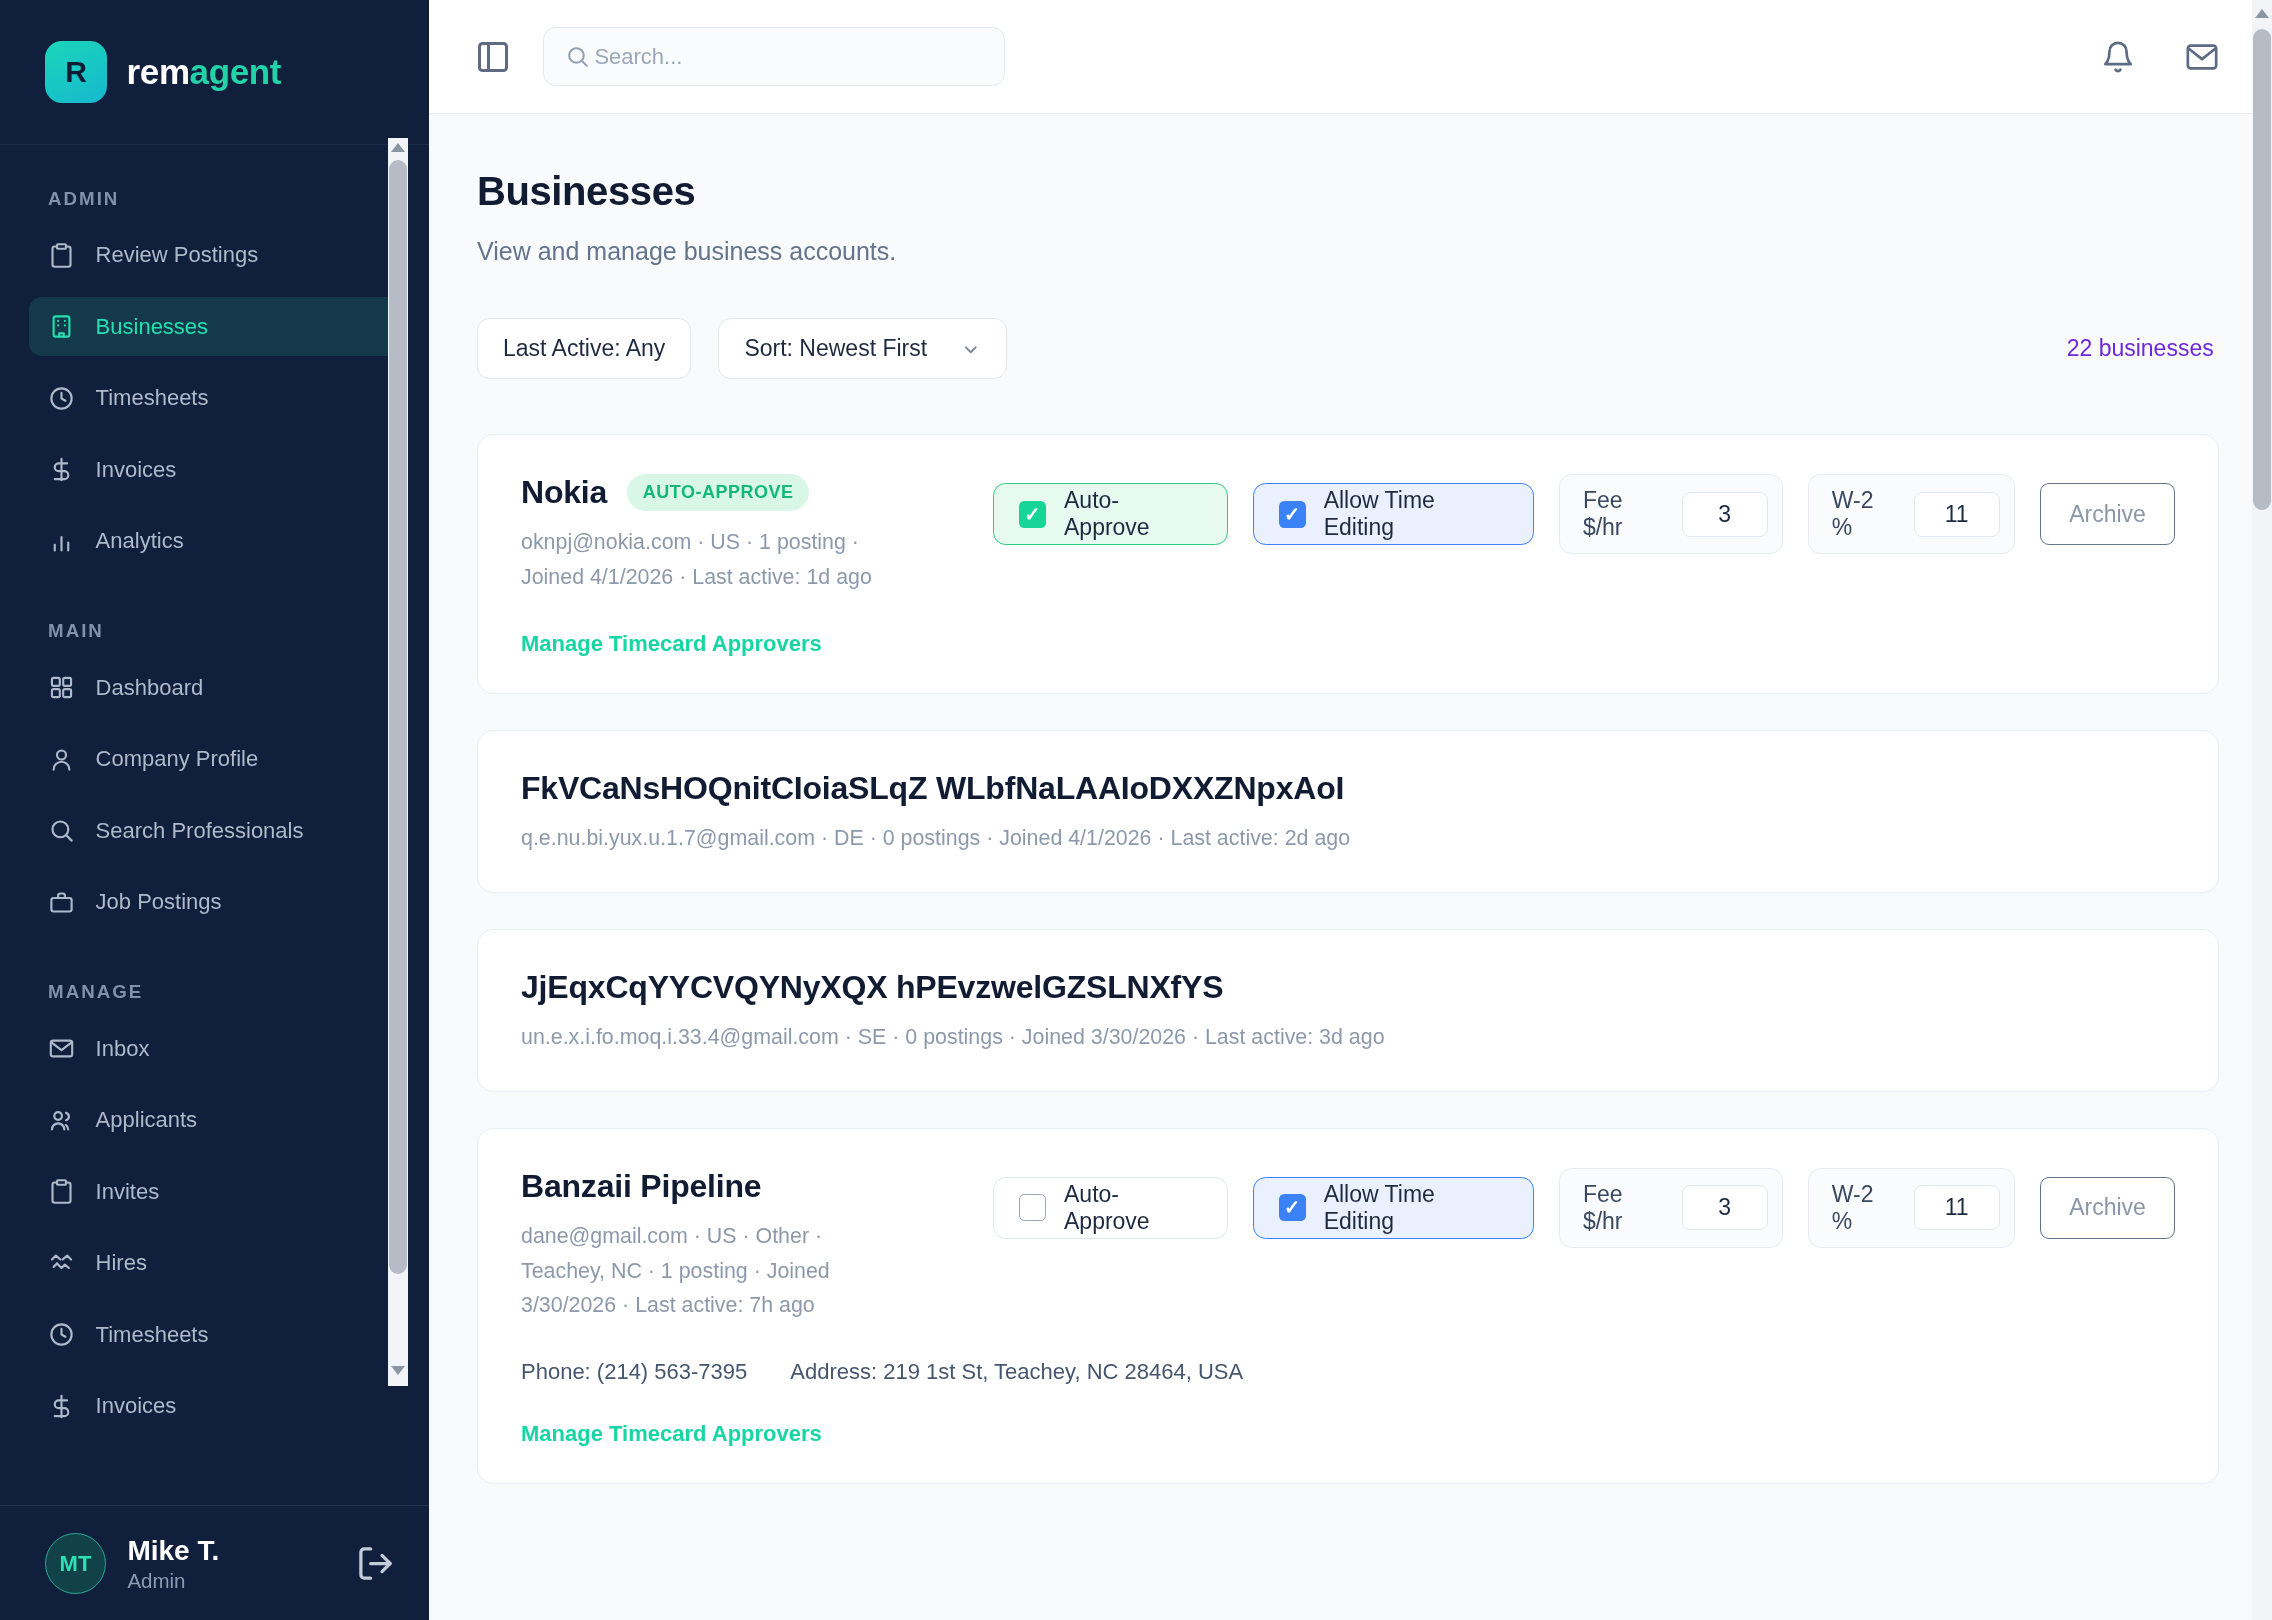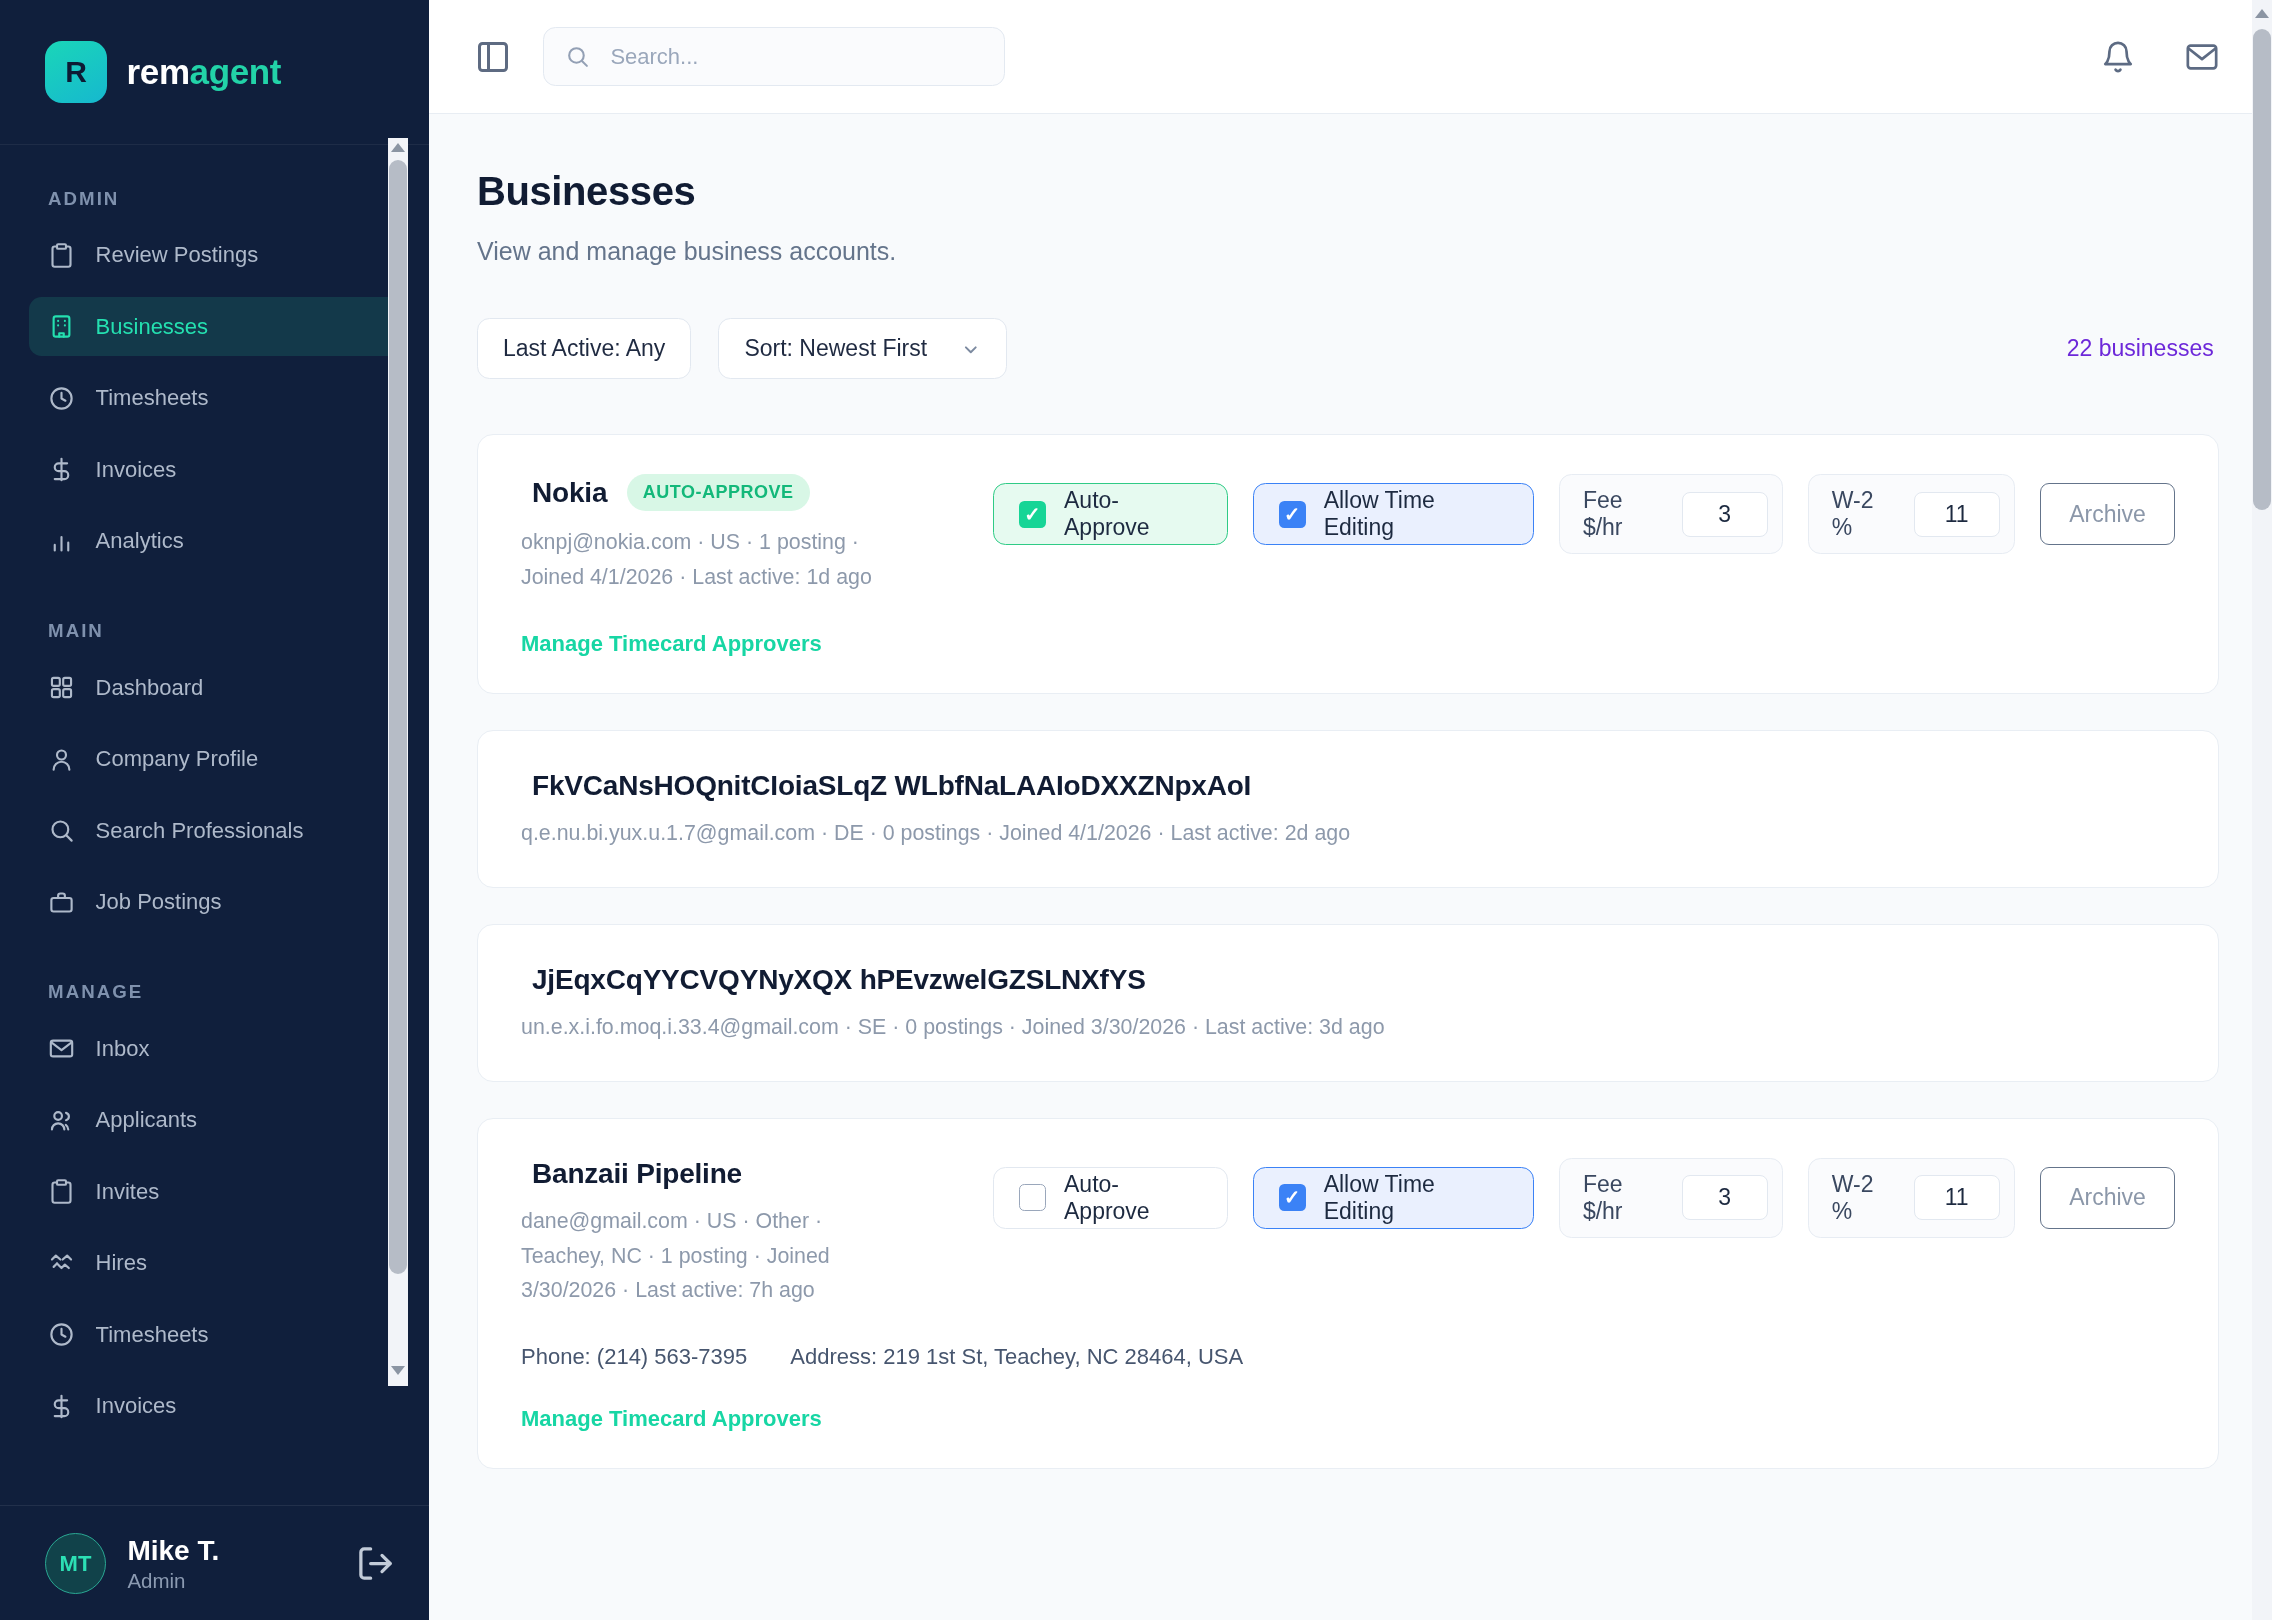--- a/index.html
+++ b/index.html
@@ -93,21 +93,21 @@
     display: flex; flex-direction: column; overflow: hidden; position: relative;
   }
   .topbar {
     height: 114px; flex: 0 0 114px; background: #ffffff;
     border-bottom: 0.9px solid #e8edf3;
     display: flex; align-items: center; padding: 0 53px 0 46px; gap: 32px;
   }
   .collapse-btn { width: 36px; height: 36px; color: #5e6b82; cursor: pointer; flex: 0 0 36px; }
   .searchbox {
     width: 462px; height: 59px; border: 0.9px solid #e3e9f1; border-radius: 12.5px;
-    background: #fafbfd; display: flex; align-items: center; gap: 20px; padding: 0 21.4px;
+    background: #fafbfd; display: flex; align-items: center; gap: 4px; padding: 0 21.4px;
   }
   .searchbox .sic { width: 25px; height: 25px; color: #93a0b5; flex: 0 0 25px; }
   .searchbox input {
     border: none; outline: none; background: transparent;
     font-size: 22px; color: #36445c; font-family: inherit; width: 100%;
   }
   .searchbox input::placeholder { color: #9aa7bb; }
   .topbar-spacer { flex: 1 1 auto; }
   .topbar-icons { display: flex; align-items: center; gap: 50px; }
   .topbar-icons .ti { width: 34px; height: 34px; color: #5d6b83; cursor: pointer; }
@@ -126,21 +126,21 @@
   .count { margin-left: auto; font-size: 23px; color: #6d28d9; padding-right: 5.3px; text-align: center; }
 
   .cards { margin-top: 55px; }
   .card {
     background: #ffffff; border: 0.9px solid #e9eef4; border-radius: 16px;
     margin-bottom: 36px; padding: 39px 43px 36px 43px;
   }
   .card-row { display: flex; align-items: flex-start; gap: 18px; }
   .biz-left { width: 454px; flex: 0 0 454px; }
   .biz-title-line { display: flex; align-items: center; gap: 19.6px; flex-wrap: wrap; }
-  .biz-name { font-size: 28px; font-weight: 700; color: #111c33; letter-spacing: -0.2px; margin-left: 11px; }
+  .biz-name { font-size: 32px; font-weight: 700; color: #111c33; letter-spacing: -0.2px; }
   .badge {
     background: #d8f7e6; color: #13b87a; font-size: 18px; font-weight: 700;
     letter-spacing: 0.5px; padding: 8px 16px; border-radius: 890px;
   }
   .biz-meta { font-size: 21.4px; color: #8d99ab; margin-top: 14.3px; line-height: 1.62; }
   .biz-contact { font-size: 22px; color: #47566f; margin-top: 36px; display: flex; gap: 43px; }
   .link-teal {
     color: #17d6a4; font-size: 22px; font-weight: 600; margin-top: 36px;
     display: inline-block; cursor: pointer;
   }

